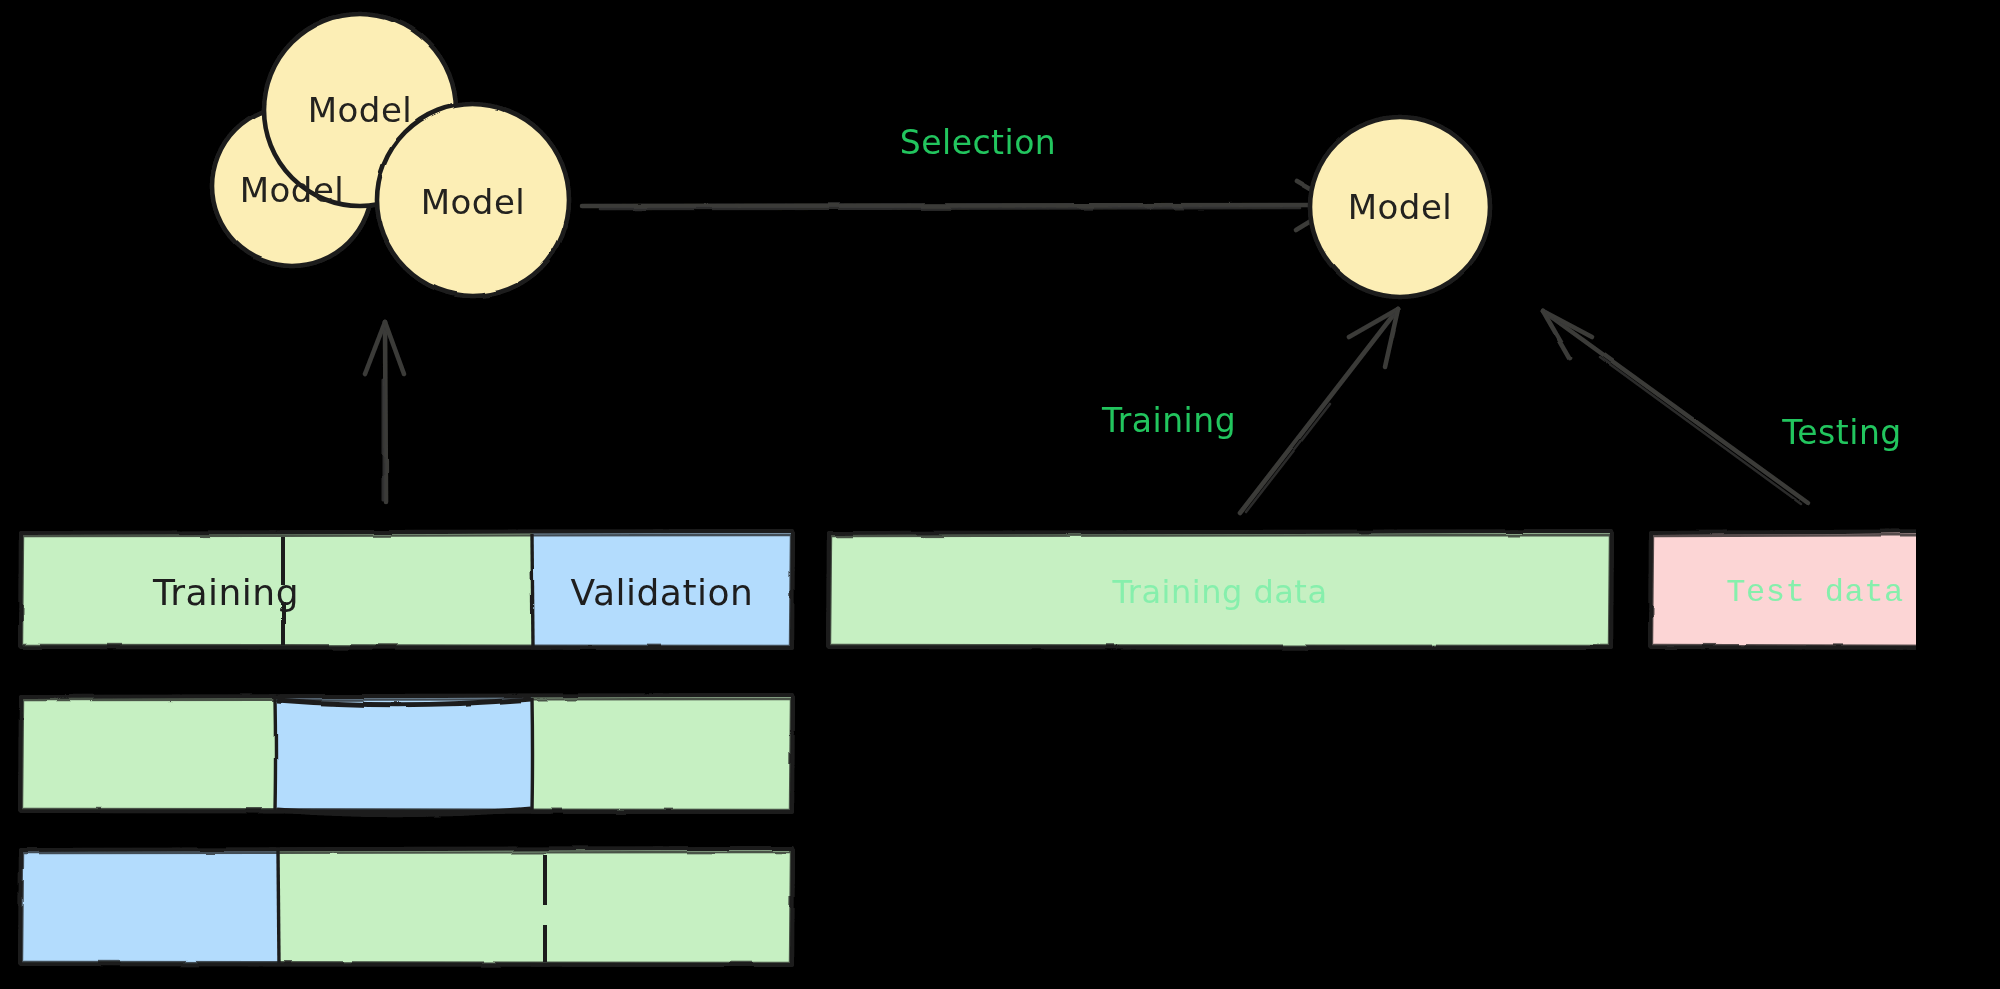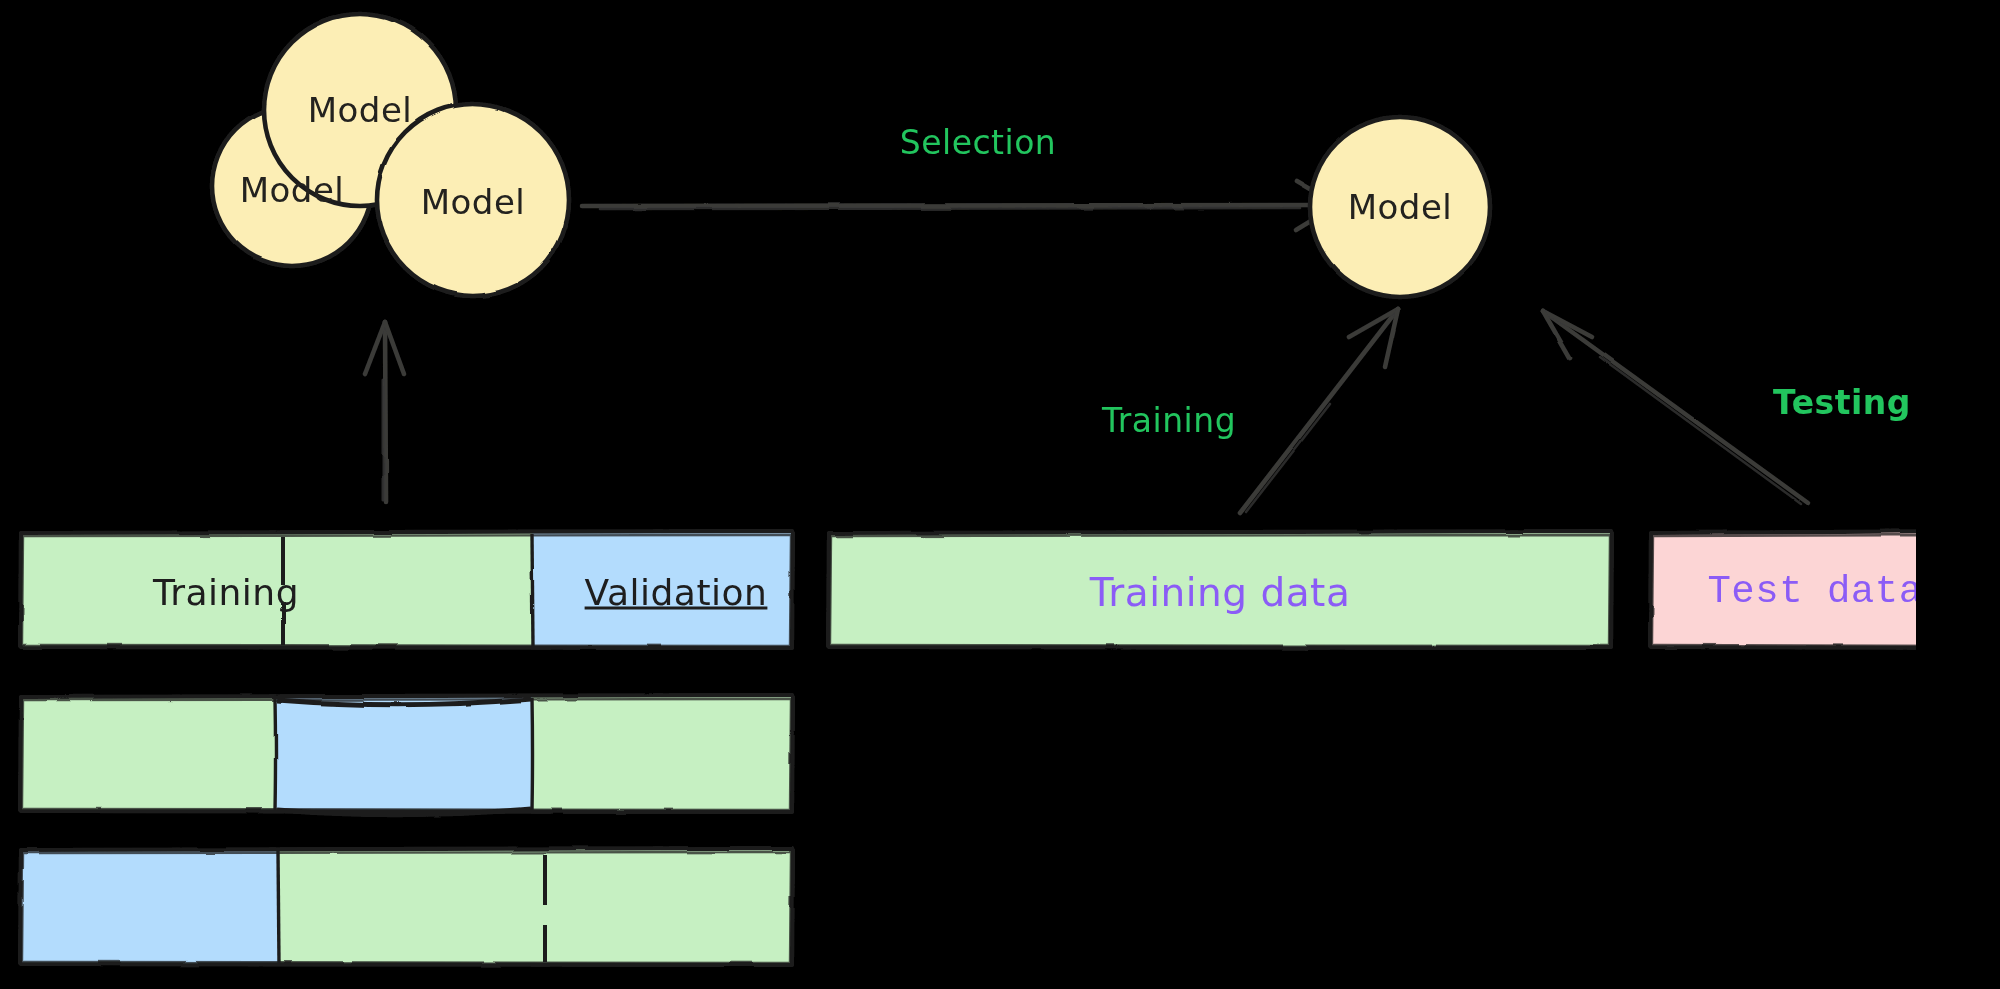--- a/index.html
+++ b/index.html
@@ -37,22 +37,22 @@
   }
   .node-label {
     color: #23221f;
     font-size: 34px;
   }
   .box-label {
     color: #1e1e1e;
     font-size: 36px;
   }
   .big-box-label {
-    color: #8b5cf6;
-    font-size: 39px;
+    color: #86efac;
+    font-size: 32px;
   }
   .center {
     transform: translate(-50%, -50%);
   }
 </style>
 </head>
 <body>
 
 <div id="canvas">
 
@@ -153,21 +153,21 @@
     </g>
   </svg>
 
   <div class="lbl node-label center" style="left:360px; top:110px;">Model</div>
   <div class="lbl node-label center" style="left:292px; top:190px;">Model</div>
   <div class="lbl node-label center" style="left:473px; top:202px;">Model</div>
   <div class="lbl node-label center" style="left:1400px; top:207px;">Model</div>
 
   <div class="lbl edge-label center" style="left:978px; top:142px;">Selection</div>
   <div class="lbl edge-label center" style="left:1169px; top:420px;">Training</div>
-  <div class="lbl edge-label center" style="left:1842px; top:402px;font-weight:bold;">Testing</div>
+  <div class="lbl edge-label center" style="left:1842px; top:432px;">Testing</div>
 
   <div class="lbl box-label center" style="left:226px; top:592px;">Training</div>
-  <div class="lbl box-label center" style="left:676px; top:592px;text-decoration:underline;">Validation</div>
+  <div class="lbl box-label center" style="left:662px; top:592px;">Validation</div>
 
   <div class="lbl big-box-label center" style="left:1220px; top:592px;">Training data</div>
   <div class="lbl big-box-label center" style="left:1815px; top:592px;font-family:Liberation Mono, monospace;">Test data</div>
 
 </div>
 
 </body></html>

